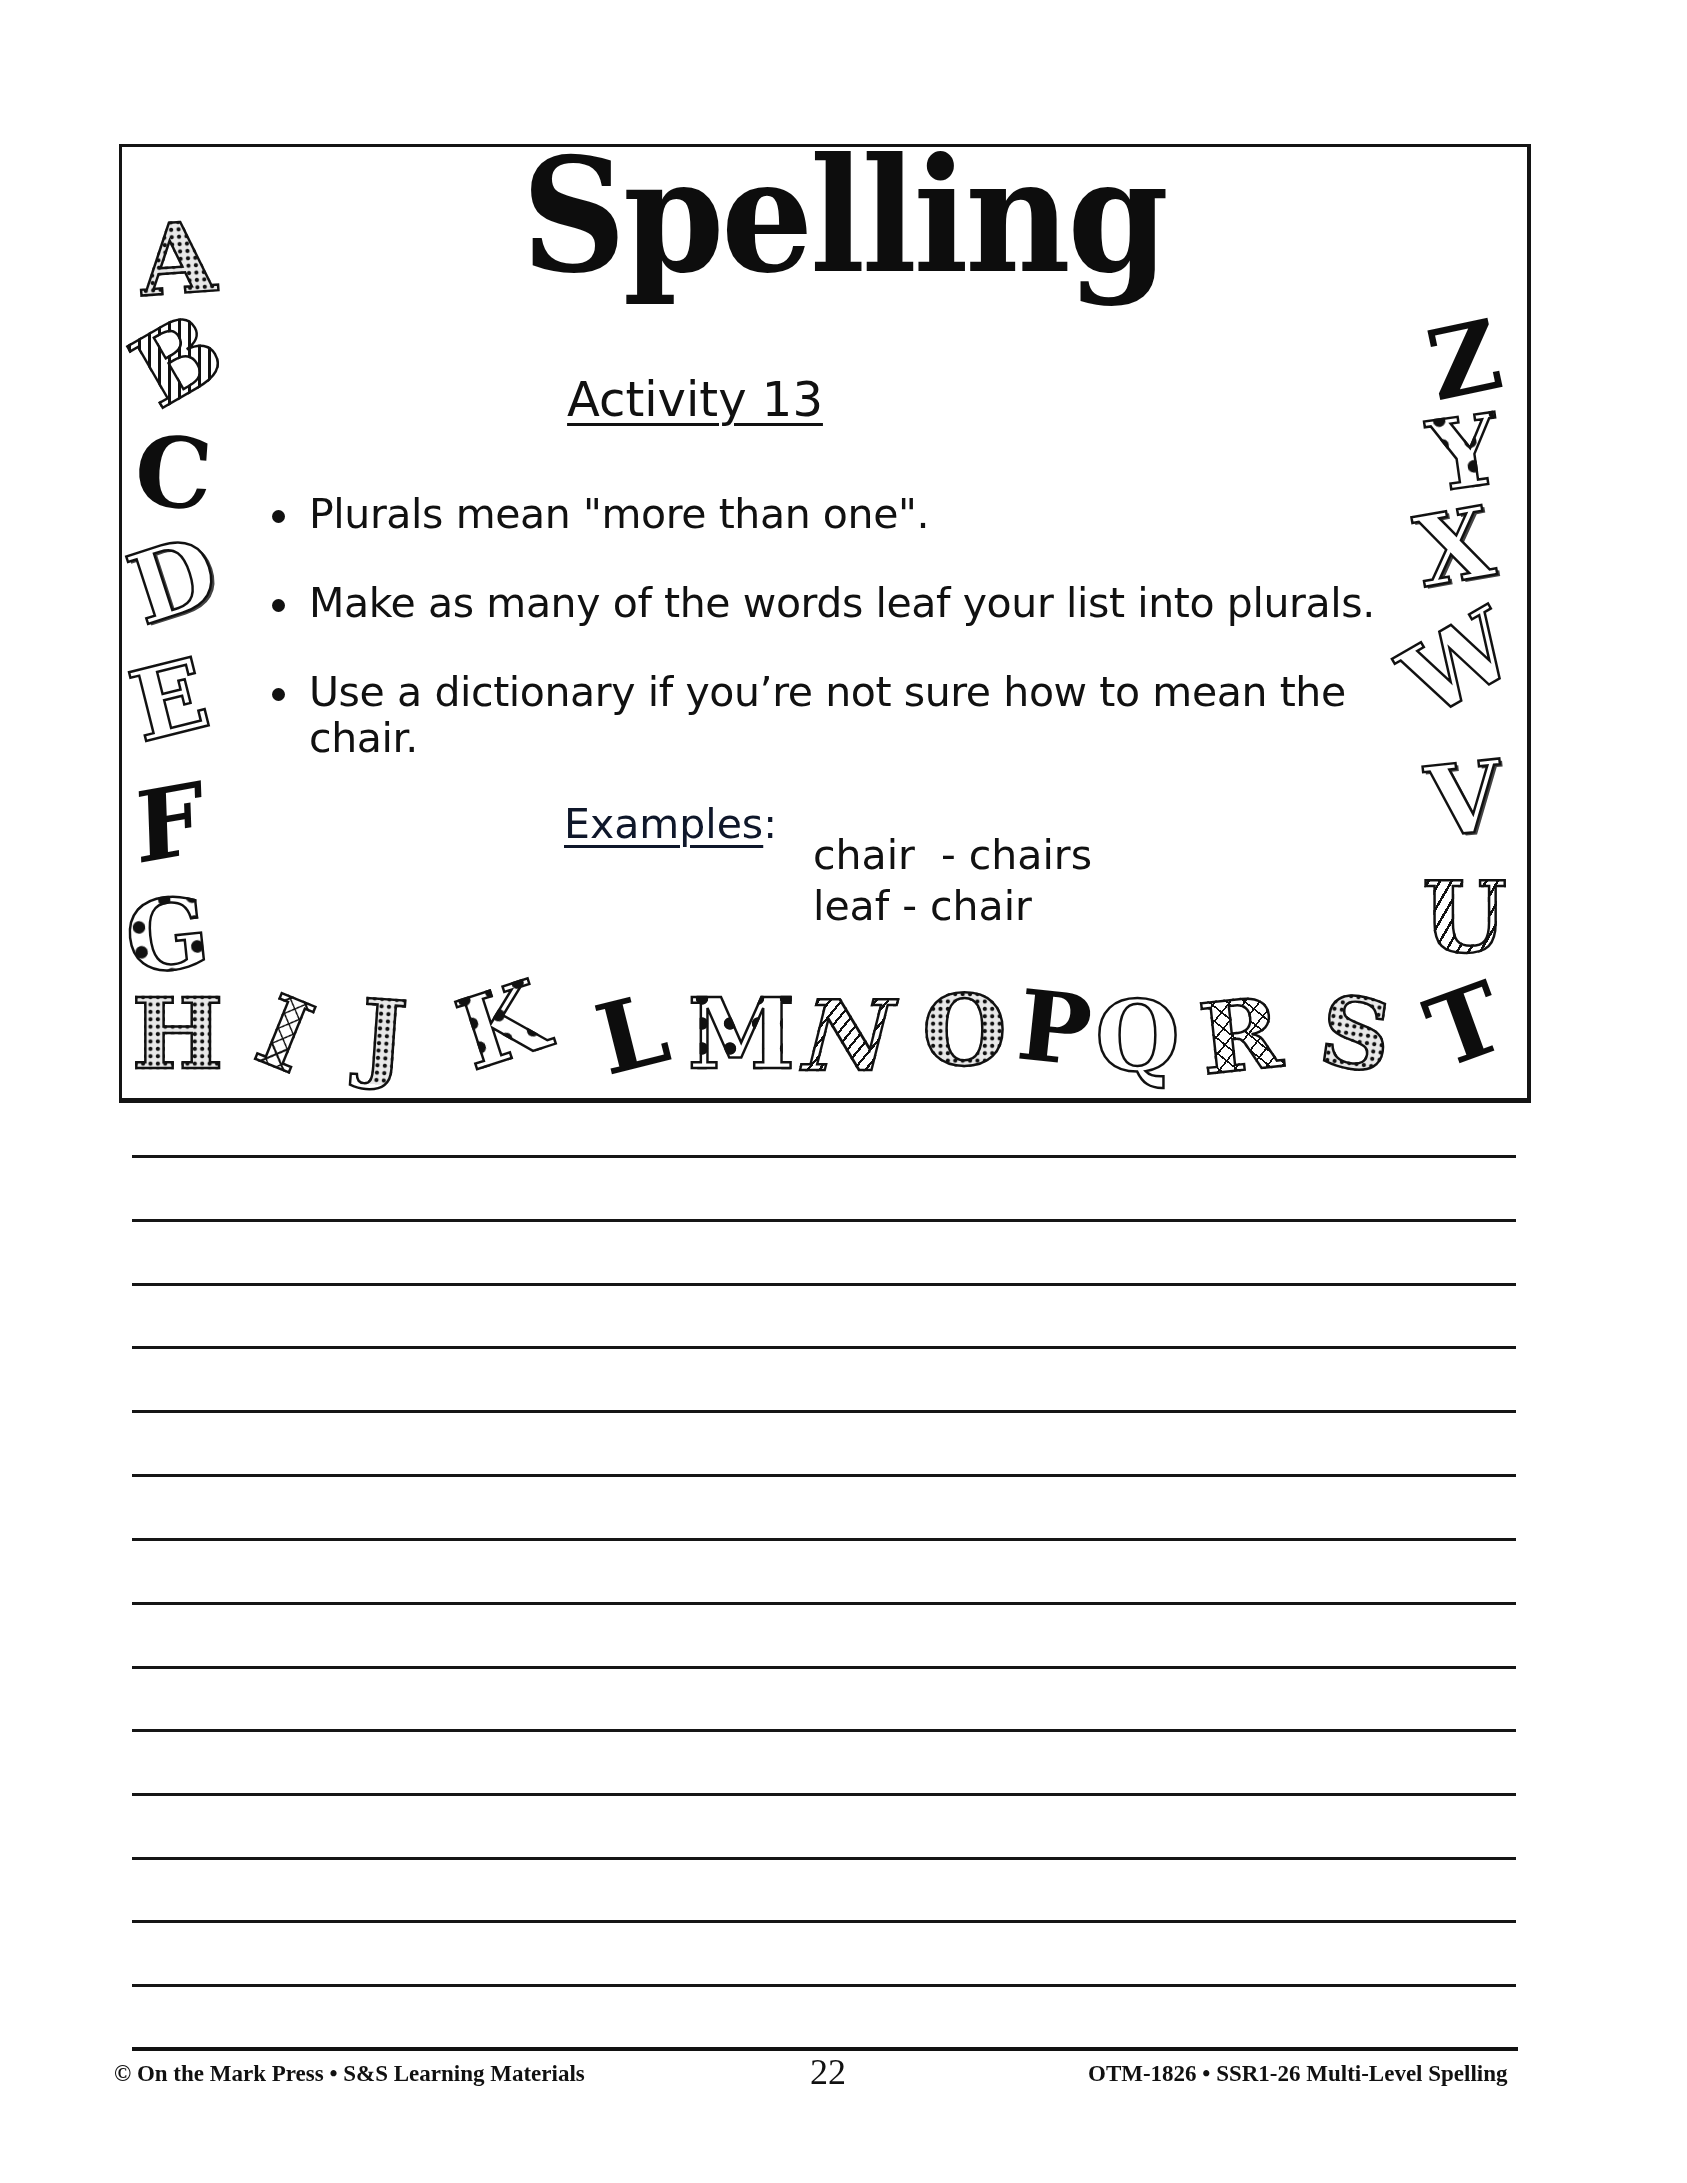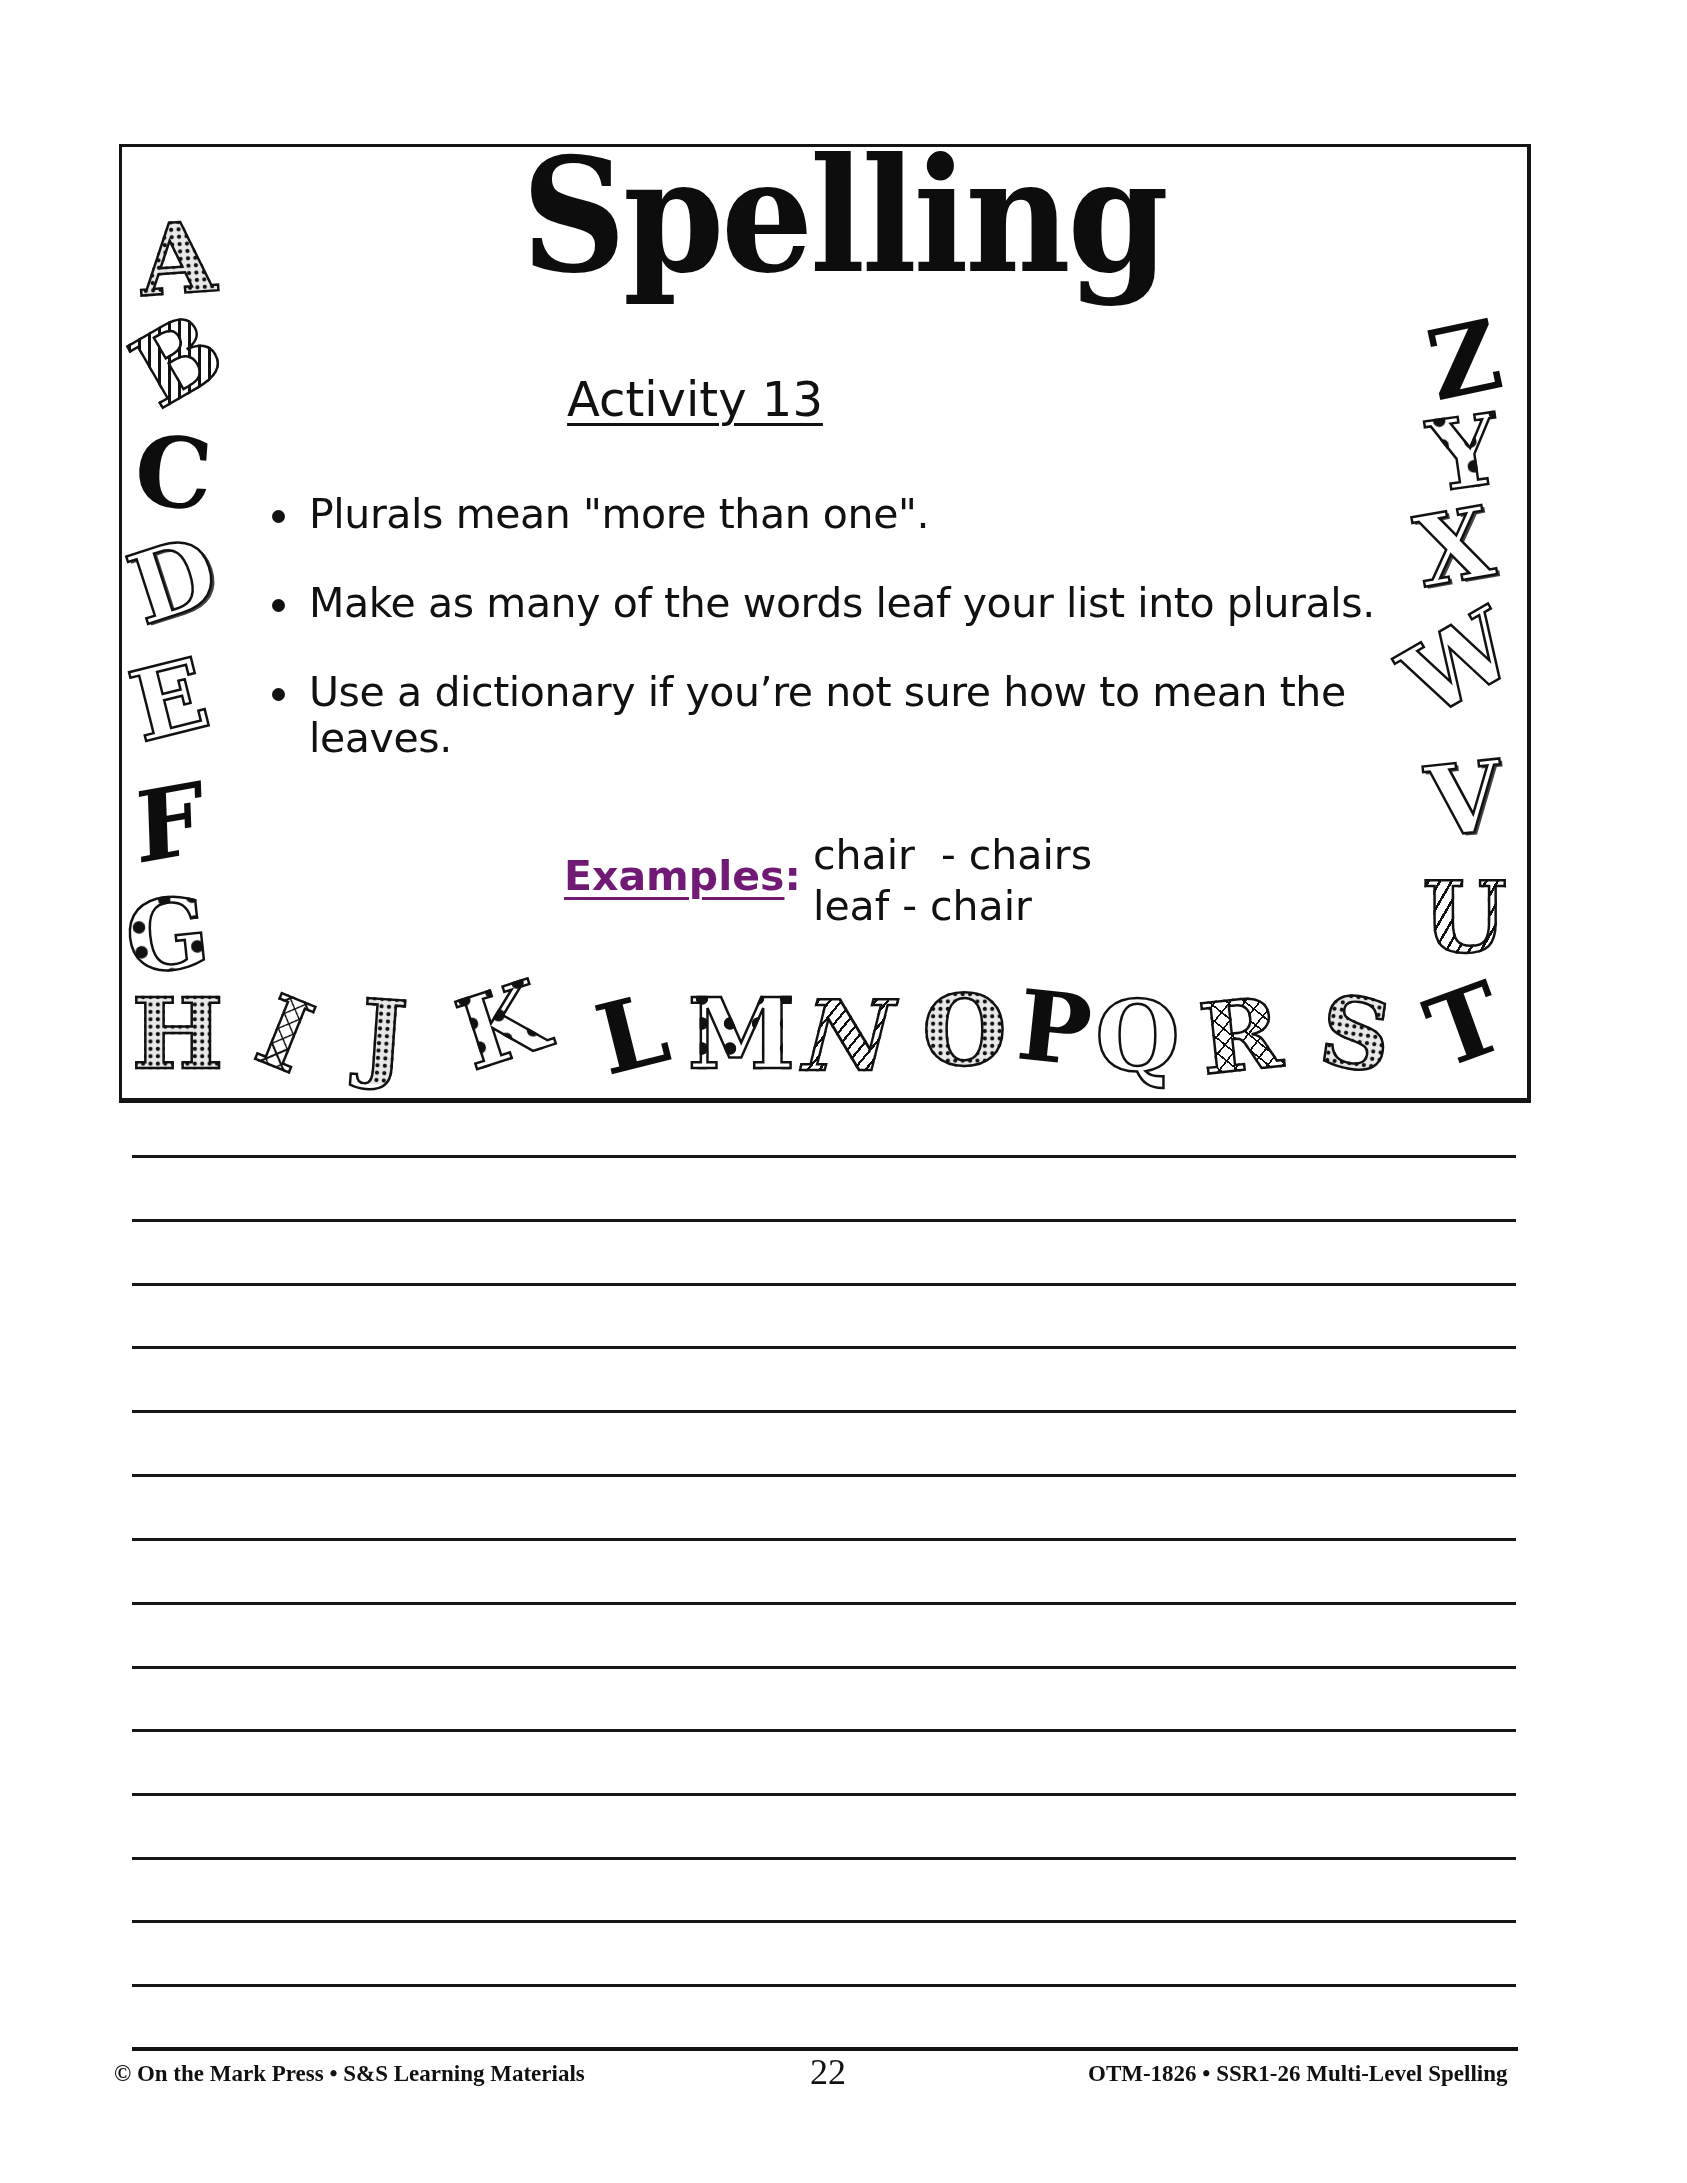--- a/index.html
+++ b/index.html
@@ -15,22 +15,22 @@
 
   #activity { position: absolute; left: 0; width: 1390px; top: 375px; text-align: center;
               font-family: "DejaVu Sans", sans-serif; font-size: 48px; line-height: 1; color: #111; }
   #activity span { text-decoration: underline; text-decoration-thickness: 3.3px; text-underline-offset: 7.4px; }
 
   .bullet-row { position: absolute; left: 265px; font-family: "DejaVu Sans", sans-serif; font-size: 41px;
                 line-height: 51px; color: #111; letter-spacing: -0.4px; }
   .bullet-dot { position: absolute; left: 6.6px; top: 21.4px; width: 13px; height: 13px; border-radius: 50%; background: #111; }
   .bullet-text { position: absolute; left: 44px; white-space: nowrap; }
 
-  #examples-label { position: absolute; left: 564px; top: 852px; font-family: "DejaVu Sans", sans-serif;
-                    font-weight: bold; font-size: 41px; line-height: 49px; color: #701a75; }
+  #examples-label { position: absolute; left: 564px; top: 800px; font-family: "DejaVu Sans", sans-serif;
+                    font-weight: normal; font-size: 41px; line-height: 49px; color: #0f172a; }
   #examples-label .u { text-decoration: underline; text-decoration-thickness: 3.3px; text-underline-offset: 6.6px; }
   .example-line { position: absolute; left: 813px; font-family: "DejaVu Sans", sans-serif; font-size: 41px;
                   line-height: 49px; color: #111; white-space: pre; margin-top: 20px; }
 
   
   .deco { position: absolute; font-family: "DejaVu Serif", serif; font-weight: bold; line-height: 1;
           width: 91px; height: 99px; display: flex; align-items: center; justify-content: center; }
   .deco span { display: inline-block; font-size: 97px; }
   .solid span { color: #0d0d0d; }
   .outline span { color: #fff; -webkit-text-stroke: 2.5px #111; }
@@ -70,21 +70,21 @@
   <span class="bullet-dot"></span>
   <span class="bullet-text" style="top:0;">Plurals mean "more than one".</span>
 </div>
 <div class="bullet-row" style="top:578px;">
   <span class="bullet-dot"></span>
   <span class="bullet-text" style="top:0;">Make as many of the words leaf your list into plurals.</span>
 </div>
 <div class="bullet-row" style="top:667px;">
   <span class="bullet-dot"></span>
   <span class="bullet-text" style="top:0;">Use a dictionary if you’re not sure how to mean the</span>
-  <span class="bullet-text" style="top:46px;">leaves.</span>
+  <span class="bullet-text" style="top:46px;">chair.</span>
 </div>
 
 <div id="examples-label"><span class="u">Examples</span><span>:</span></div>
 <div class="example-line" style="top:811px;">chair  - chairs</div>
 <div class="example-line" style="top:862px;">leaf - chair</div>
 
 <div class="deco speckle" style="left:132px; top:210px; transform:rotate(-4deg);">
     <span>A</span>
   </div>
 

